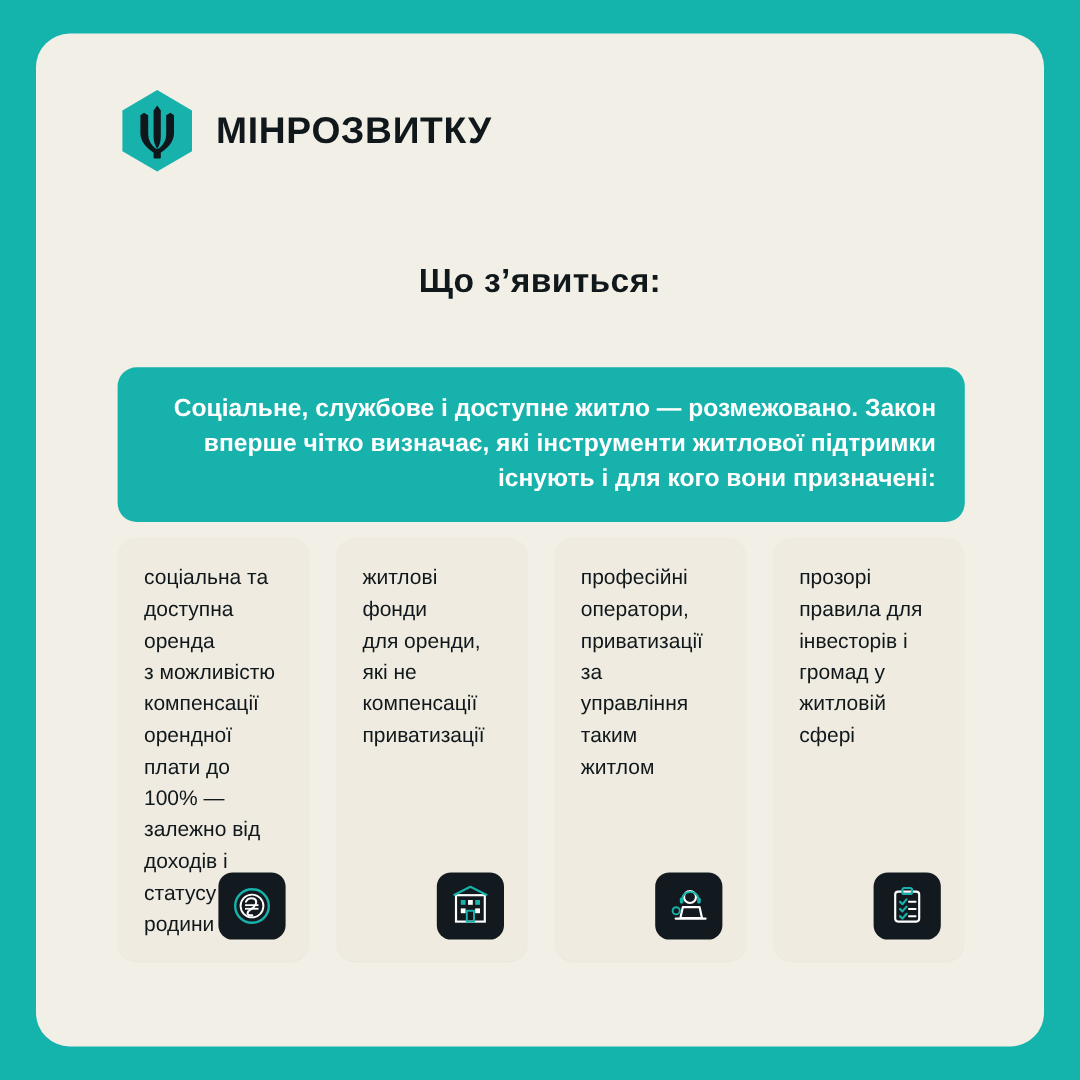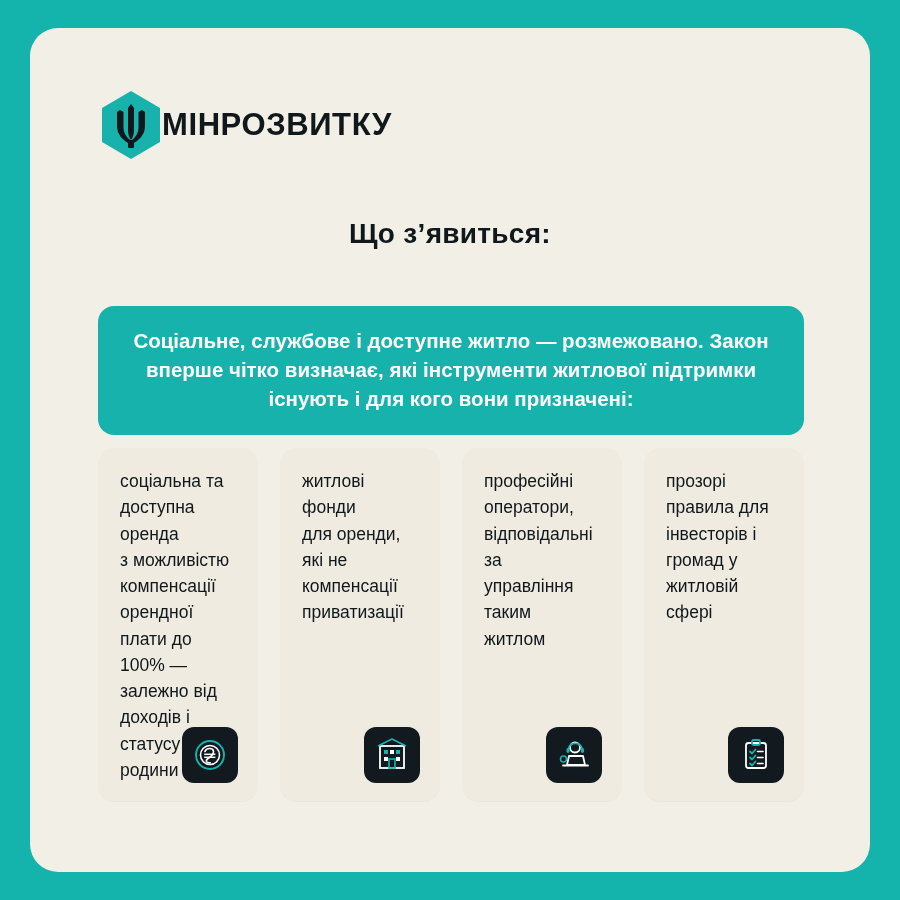--- a/index.html
+++ b/index.html
@@ -27,23 +27,24 @@
     width: 840px;
     height: 844px;
     background: #f2efe6;
     border-radius: 28px;
     box-sizing: border-box;
   }
   
   .brand {
     position: absolute;
     left: 70px;
-    top: 62px;
+    top: 46px;
     display: flex;
     align-items: center;
+    gap: 18px;
   }
   .emblem {
     width: 62px;
     height: 70px;
     display: block;
   }
   .brand-name {
     font-size: 31px;
     font-weight: bold;
     letter-spacing: 0.6px;
@@ -69,21 +70,21 @@
     top: 278px;
     width: 706px;
     background: #17b2ac;
     border-radius: 16px;
     padding: 20px 24px 22px;
     box-sizing: border-box;
     color: #ffffff;
     font-size: 20.5px;
     font-weight: bold;
     line-height: 1.42;
-    text-align: center;
+    text-align: right;
   }
   
   .grid {
     position: absolute;
     left: 68px;
     top: 420px;
     width: 706px;
     display: grid;
     grid-template-columns: 1fr 1fr 1fr 1fr;
     gap: 22px 22px;
@@ -175,21 +176,21 @@
             <rect x="24" y="15" width="4" height="4" fill="#17b2ac"></rect>
             <rect x="12" y="22" width="4" height="4" fill="#ffffff"></rect>
             <rect x="24" y="22" width="4" height="4" fill="#ffffff"></rect>
             <rect x="17" y="24" width="6" height="9" fill="none" stroke="#17b2ac" stroke-width="1.6"></rect>
           </svg>
         </div>
       </div>
 
       <div class="tile">
         <div class="tile-text">професійні оператори,
-відповідальні за
+приватизації за
 управління таким
 житлом</div>
         <div class="tile-icon">
           <svg width="40" height="40" viewBox="0 0 40 40" xmlns="http://www.w3.org/2000/svg">
             <circle cx="21" cy="12.5" r="5" fill="none" stroke="#ffffff" stroke-width="1.8"></circle>
             <path d="M14.5 13.5 A7 7 0 0 1 28 13.5" fill="none" stroke="#17b2ac" stroke-width="1.8"></path>
             <rect x="12.5" y="13" width="3" height="5" rx="1.4" fill="#17b2ac"></rect>
             <rect x="27" y="13" width="3" height="5" rx="1.4" fill="#17b2ac"></rect>
             <path d="M13 30 L15 21 L29 21 L31 30 Z" fill="none" stroke="#ffffff" stroke-width="1.8" stroke-linejoin="round"></path>
             <line x1="9" y1="30.5" x2="34" y2="30.5" stroke="#ffffff" stroke-width="1.8" stroke-linecap="round"></line>

